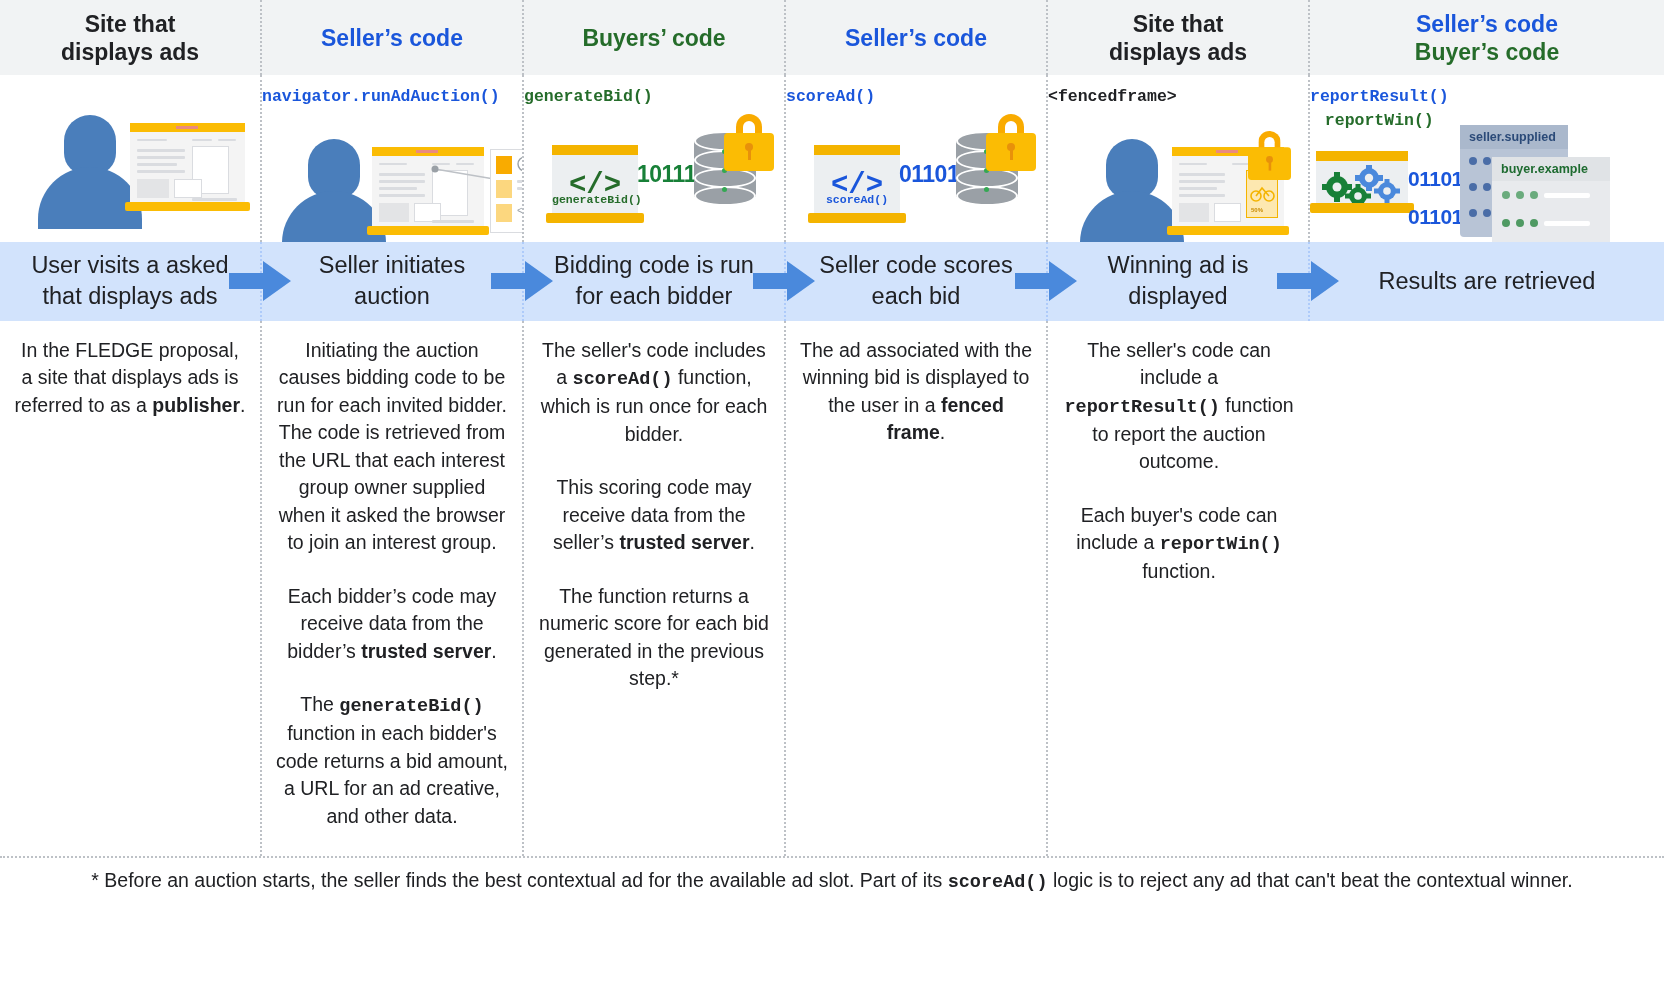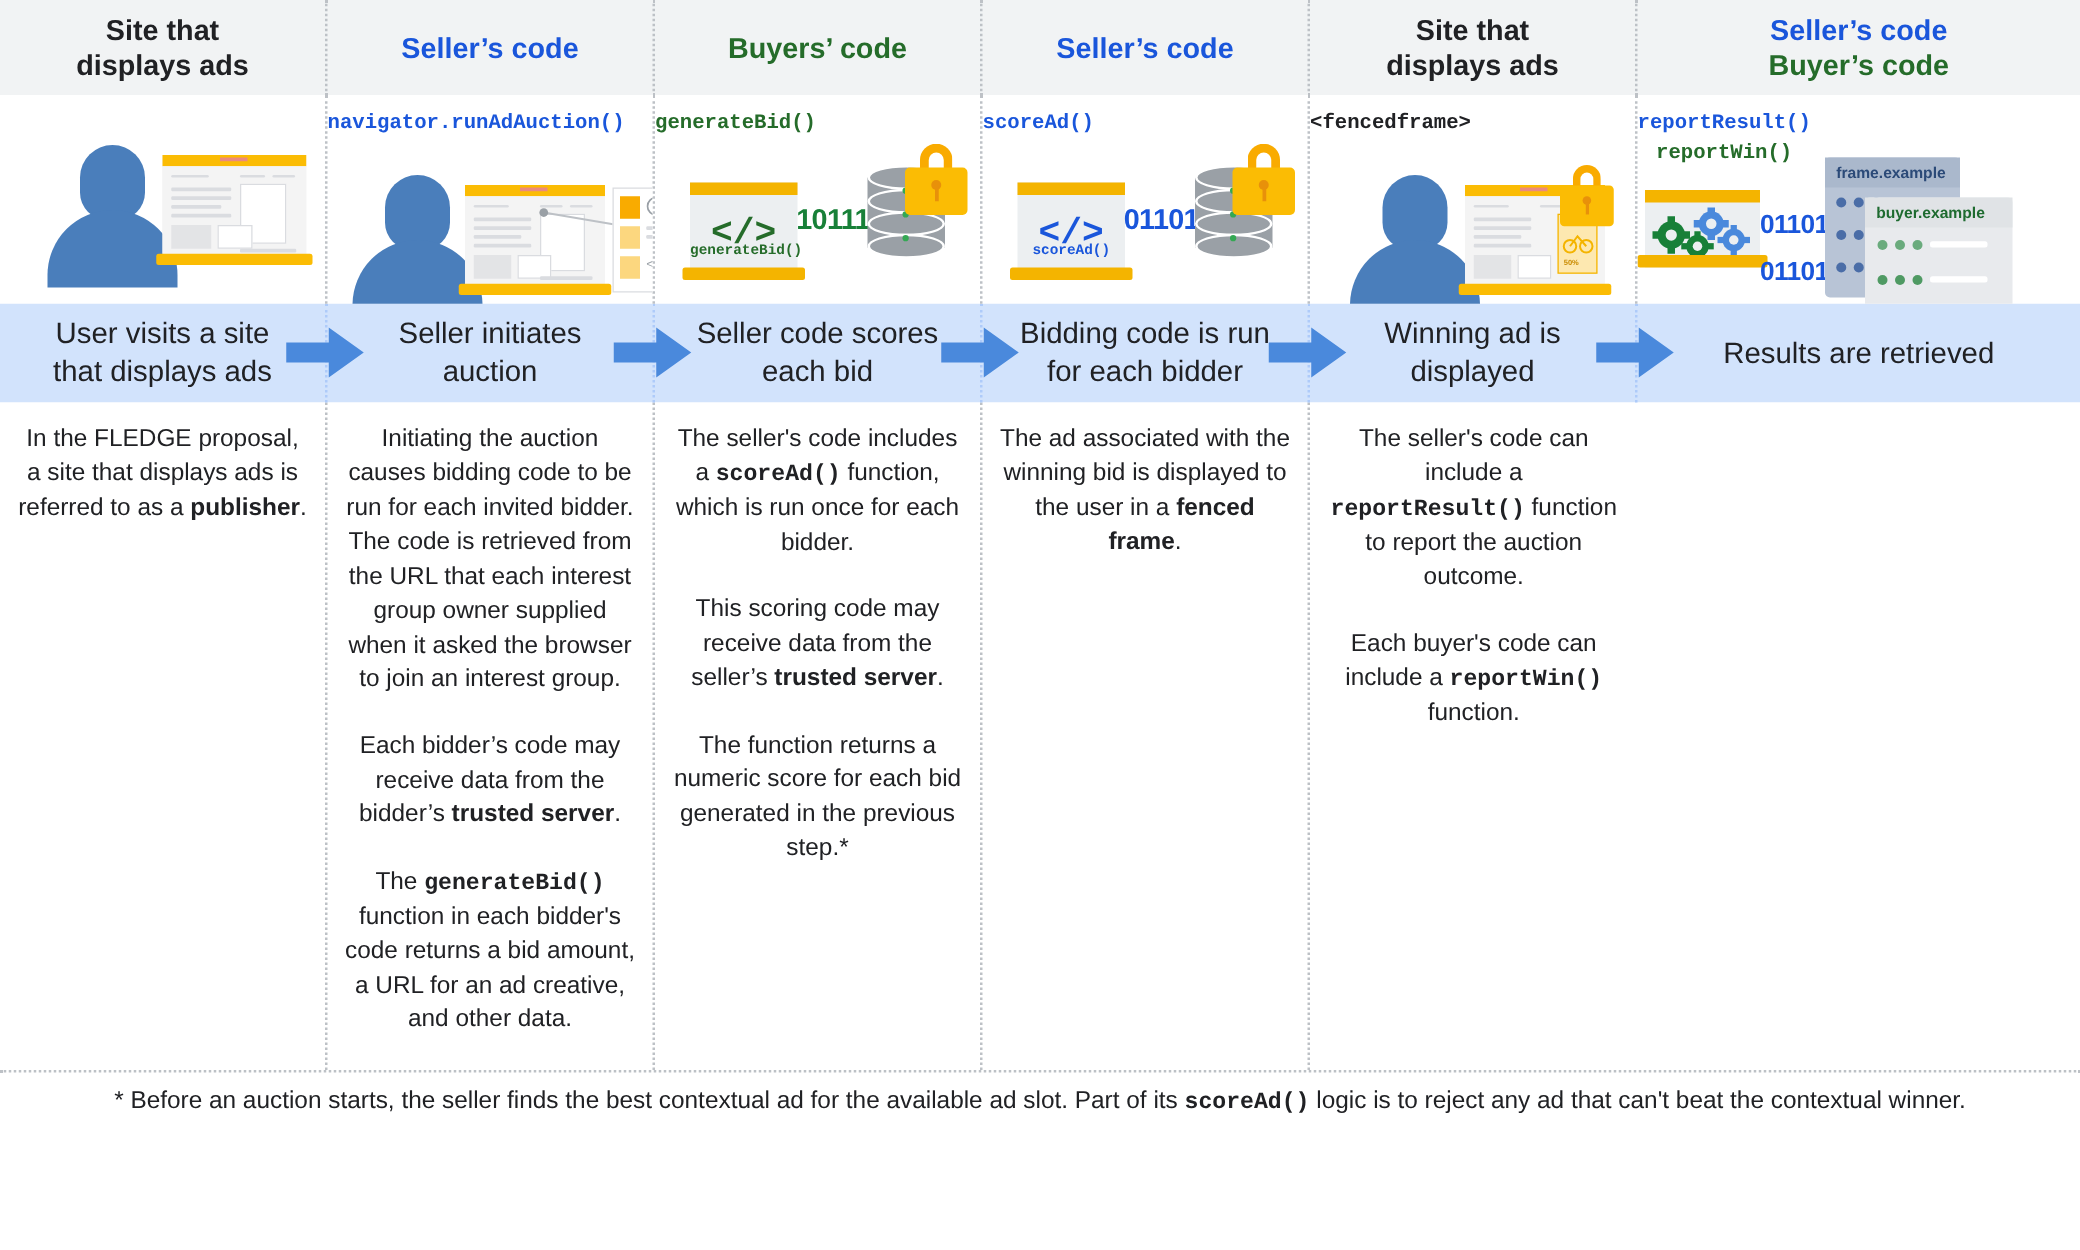--- a/index.html
+++ b/index.html
@@ -375,21 +375,21 @@
                 <rect x="65.5" y="34" width="5" height="6"></rect>
               <rect x="55" y="25.5" width="6" height="5"></rect>
                 <rect x="75" y="25.5" width="6" height="5"></rect>
             </g>
           </svg>
           <div class="cbar-b"></div>
         </div>
         <div class="binary bin-blue" style="left:98px; top:34px; font-size:21px;">0110111</div>
         <div class="binary bin-blue" style="left:98px; top:72px; font-size:21px;">01101110</div>
         <div class="rcard" style="left:150px; top:-8px; width:108px; height:112px; background:#b8c4d6;">
-          <div class="rhead" style="color:#2b4a78; font-weight:600; background:#aab8cc;">frame.example</div>
+          <div class="rhead" style="color:#2b4a78; font-weight:600; background:#aab8cc;">seller.supplied</div>
           <div class="rrow" style="left:9px; top:32px;">
             <span class="rdot" style="background:#4a6da7;"></span>
               <span class="rdot" style="background:#4a6da7;"></span>
               <span class="rdot" style="background:#4a6da7;"></span>
             <span class="rbar" style="width:42px;"></span>
           </div>
           <div class="rrow" style="left:9px; top:58px;">
             <span class="rdot" style="background:#4a6da7;"></span>
               <span class="rdot" style="background:#4a6da7;"></span>
               <span class="rdot" style="background:#4a6da7;"></span>
@@ -428,39 +428,39 @@
               <span class="rdot" style="background:#2f8a46;"></span>
             <span class="rbar" style="width:46px;"></span>
           </div>
         </div>
       </div>
     </div>
   </div>
 
   <div class="grid step-row">
     <div class="step-cell">
-      <span>User visits a site that displays ads</span>
+      <span>User visits a asked that displays ads</span>
       <svg class="arrow" viewBox="0 0 66 44">
         <path d="M2 14 h34 v-12 l28 20 -28 20 v-12 h-34 z" fill="#4a89dc"></path>
       </svg>
     </div>
     <div class="step-cell">
       <span>Seller initiates auction</span>
       <svg class="arrow" viewBox="0 0 66 44">
         <path d="M2 14 h34 v-12 l28 20 -28 20 v-12 h-34 z" fill="#4a89dc"></path>
       </svg>
     </div>
     <div class="step-cell">
-      <span>Seller code scores each bid</span>
+      <span>Bidding code is run for each bidder</span>
       <svg class="arrow" viewBox="0 0 66 44">
         <path d="M2 14 h34 v-12 l28 20 -28 20 v-12 h-34 z" fill="#4a89dc"></path>
       </svg>
     </div>
     <div class="step-cell">
-      <span>Bidding code is run for each bidder</span>
+      <span>Seller code scores each bid</span>
       <svg class="arrow" viewBox="0 0 66 44">
         <path d="M2 14 h34 v-12 l28 20 -28 20 v-12 h-34 z" fill="#4a89dc"></path>
       </svg>
     </div>
     <div class="step-cell">
       <span>Winning ad is displayed</span>
       <svg class="arrow" viewBox="0 0 66 44">
         <path d="M2 14 h34 v-12 l28 20 -28 20 v-12 h-34 z" fill="#4a89dc"></path>
       </svg>
     </div>

